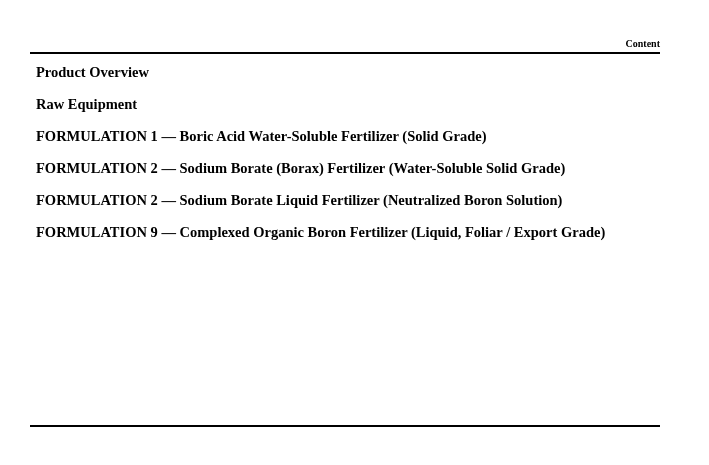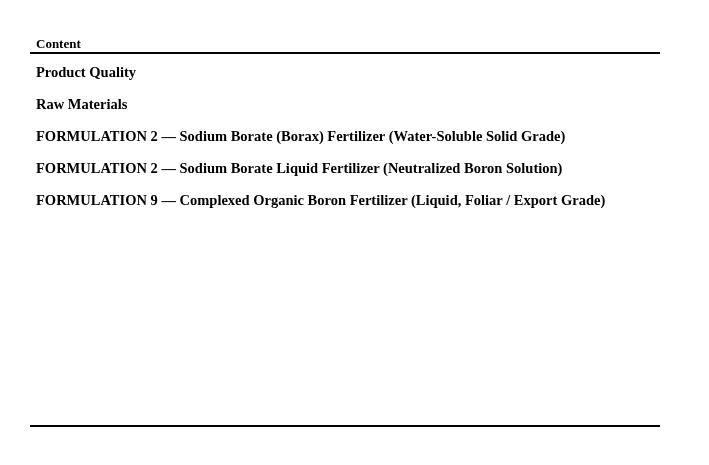--- a/index.html
+++ b/index.html
@@ -17,24 +17,25 @@
     color: #000000;
     -webkit-font-smoothing: antialiased;
   }
   .page {
     position: absolute;
     top: 35px;
     left: 30px;
     width: 630px;
   }
   .toc-title {
-    font-size: 13px;
+    font-size: 10px;
     line-height: 17px;
     padding-left: 6px;
     margin: 0;
+    text-align: right;
   }
   .title-rule {
     border: 0;
     border-top: 2px solid #000000;
     width: 630px;
     margin: 0;
   }
   .toc-entries {
     margin-top: 9px;
   }
@@ -55,21 +56,22 @@
     margin: 0;
   }
 </style>
 </head>
 <body>
 
 <div class="page">
   <h1 class="toc-title">Content</h1>
   <hr class="title-rule">
   <div class="toc-entries">
-      <p class="toc-entry">Product Quality</p>
-      <p class="toc-entry">Raw Materials</p>
+      <p class="toc-entry">Product Overview</p>
+      <p class="toc-entry">Raw Equipment</p>
+      <p class="toc-entry">FORMULATION 1 — Boric Acid Water-Soluble Fertilizer (Solid Grade)</p>
       <p class="toc-entry">FORMULATION 2 — Sodium Borate (Borax) Fertilizer (Water-Soluble Solid Grade)</p>
       <p class="toc-entry">FORMULATION 2 — Sodium Borate Liquid Fertilizer (Neutralized Boron Solution)</p>
       <p class="toc-entry">FORMULATION 9 — Complexed Organic Boron Fertilizer (Liquid, Foliar / Export Grade)</p>
     </div>
 </div>
 
 <hr class="bottom-rule">
 
 </body></html>

